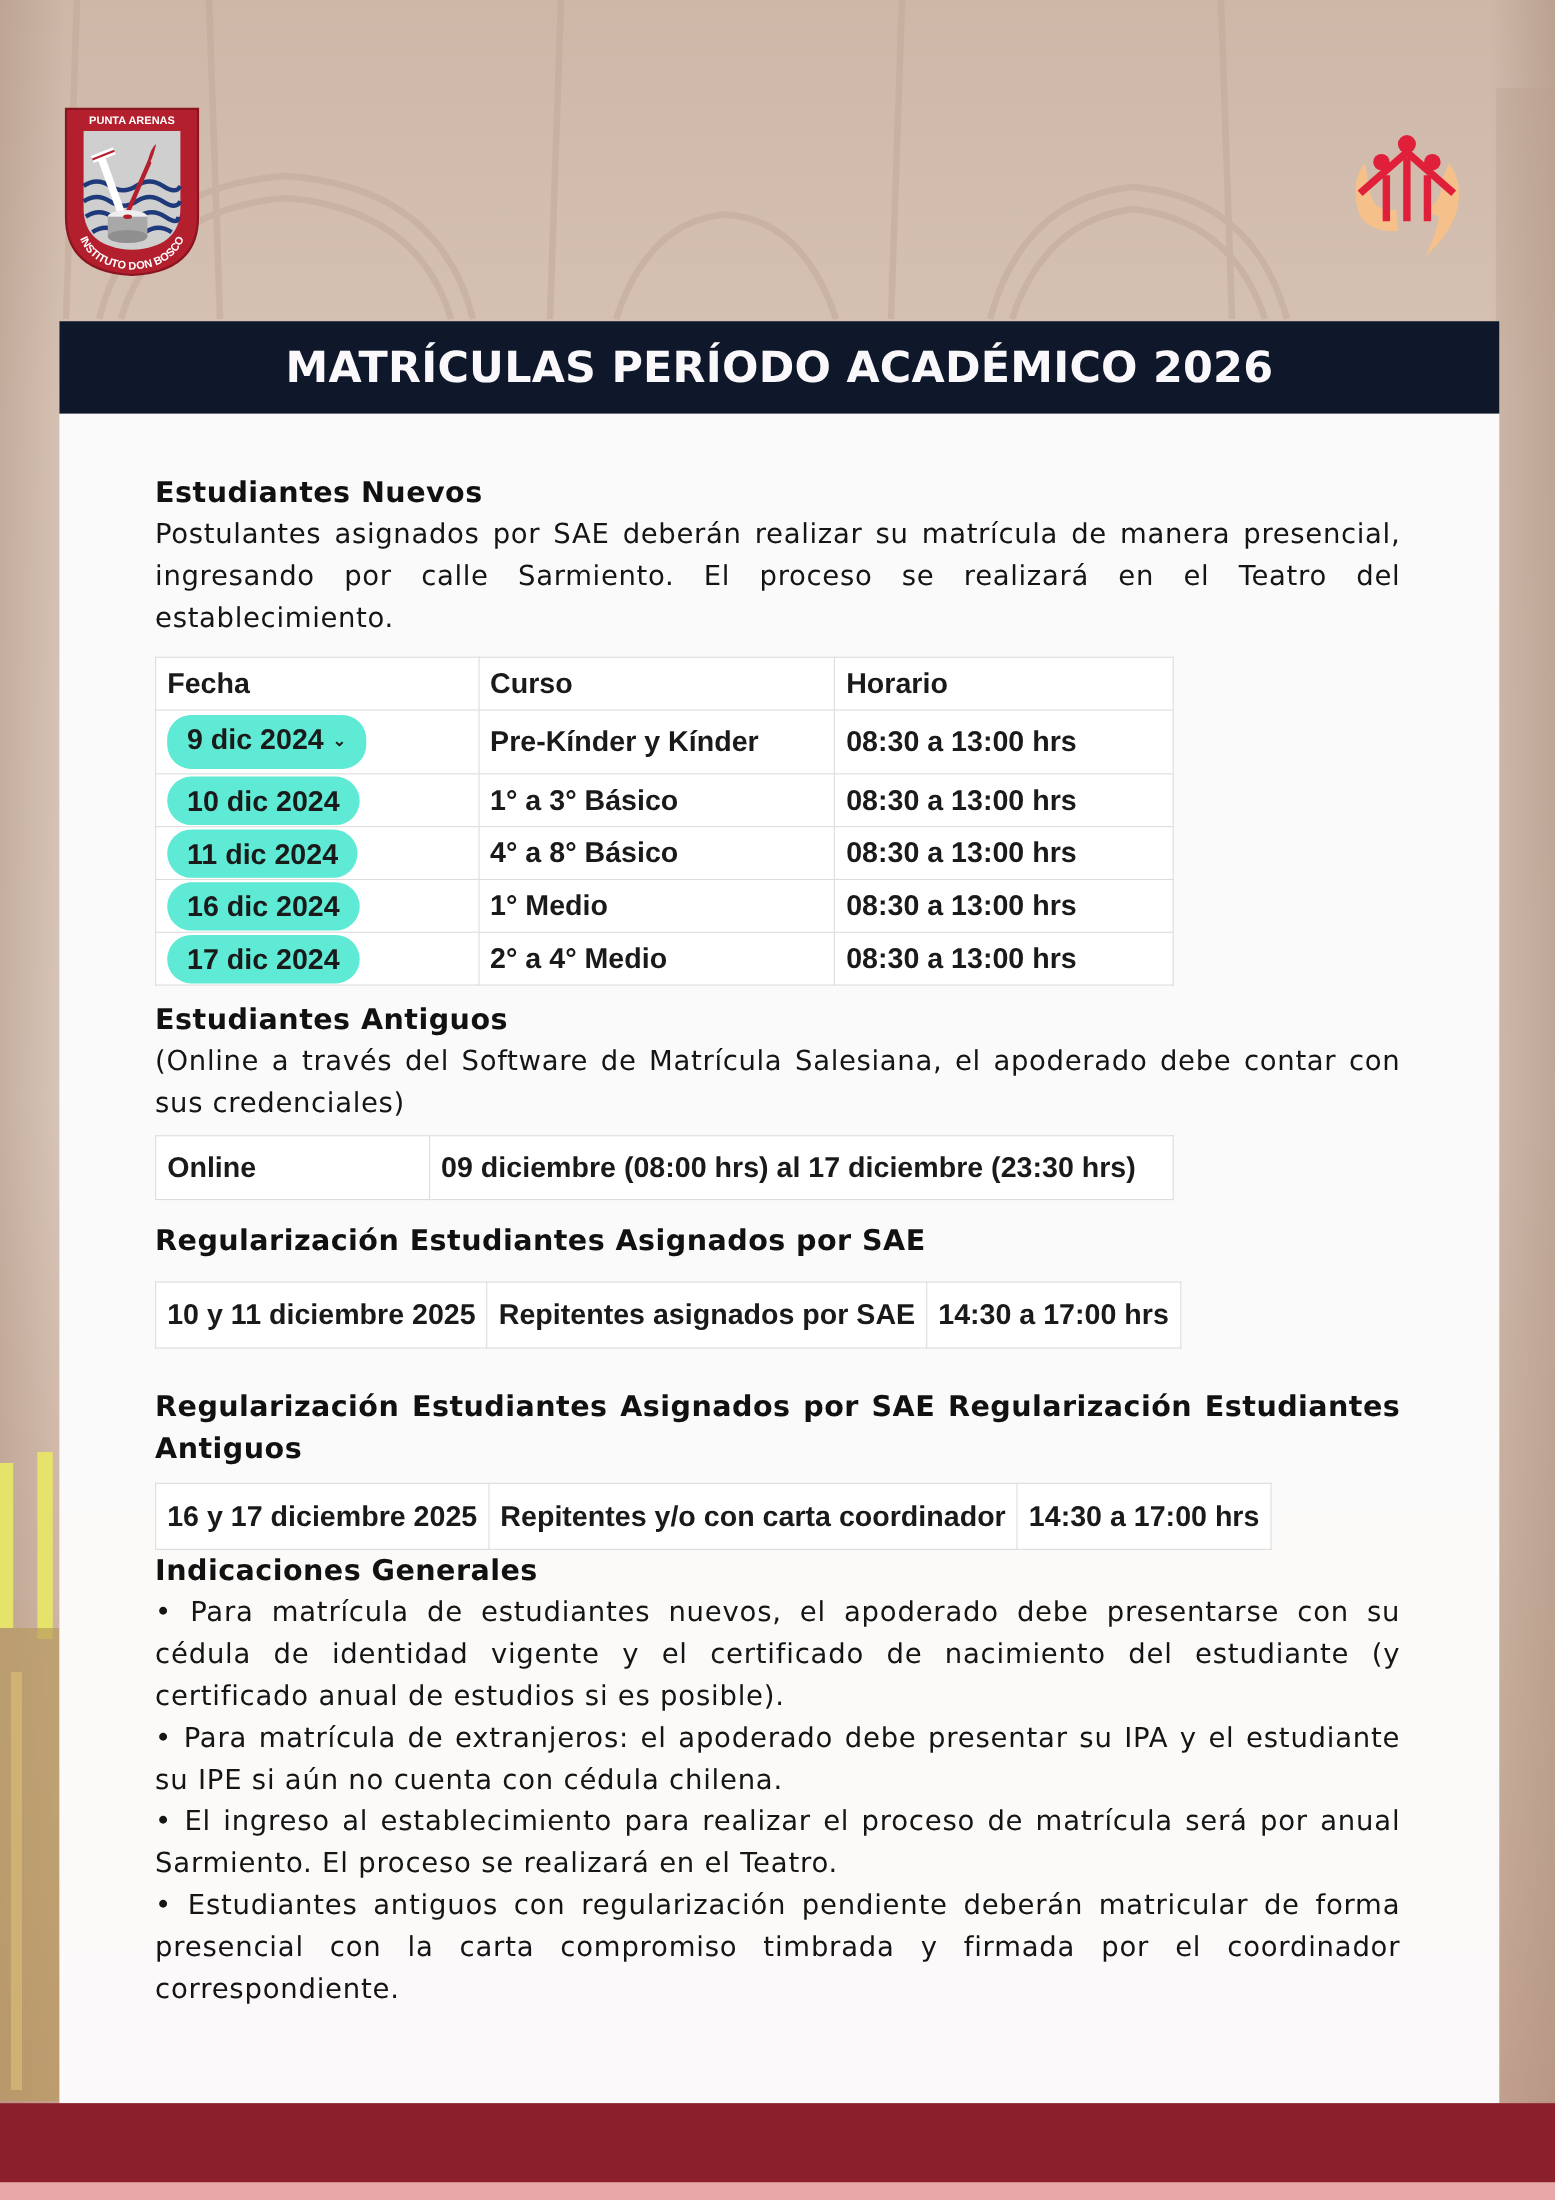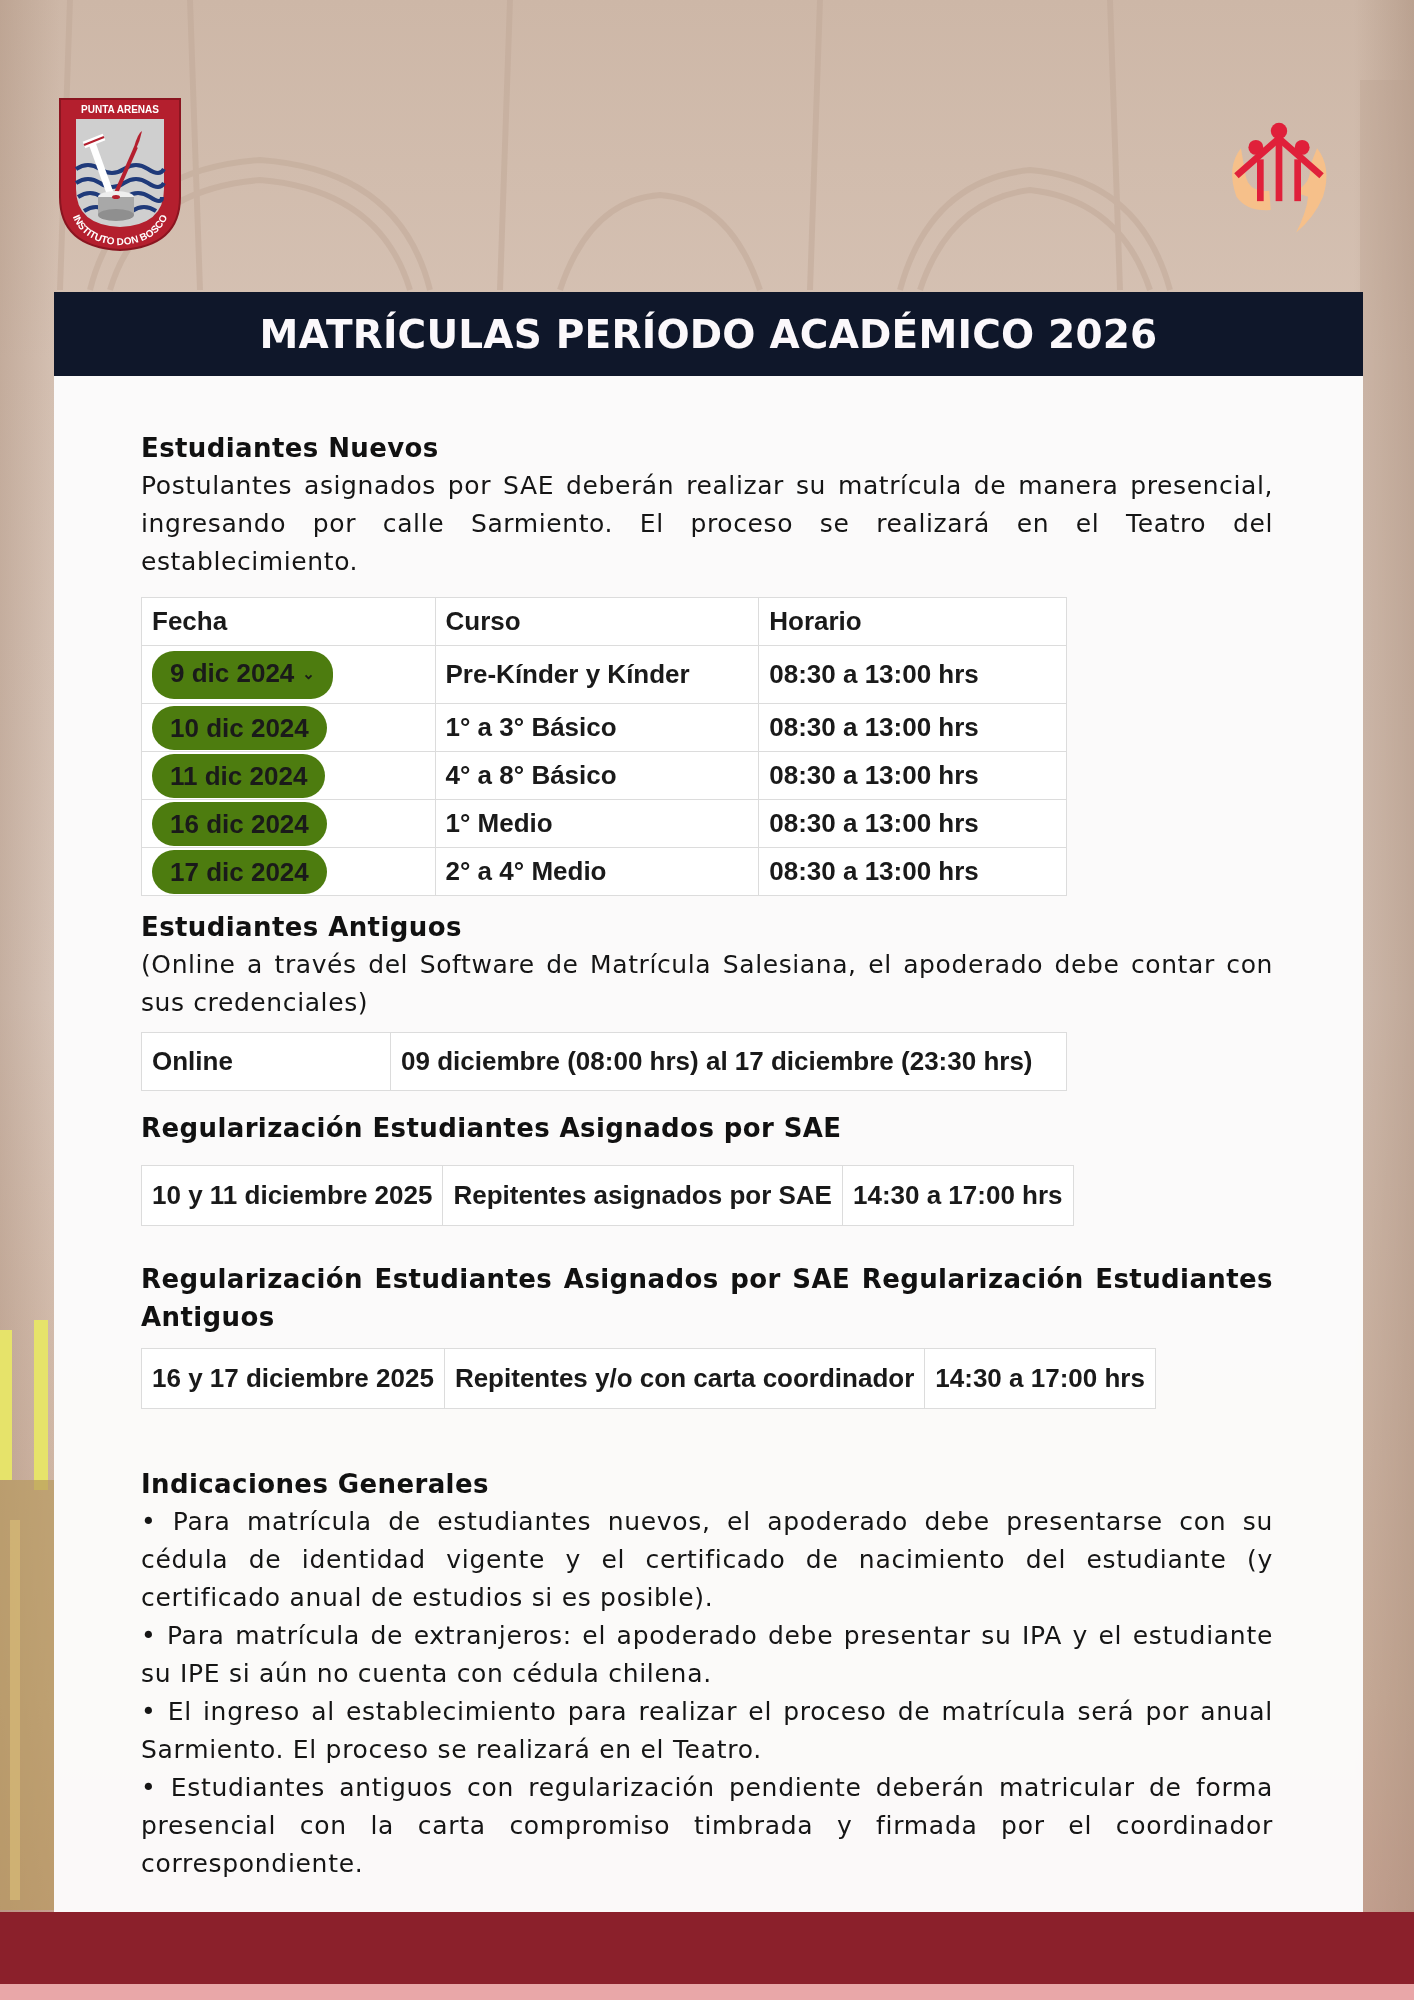--- a/index.html
+++ b/index.html
@@ -48,21 +48,21 @@
   td {
     border: 1.5px solid #dcdcdc;
     font-family: "Liberation Sans", sans-serif;
     font-size: 26px; color: #1a1a1a; padding: 0 10px; vertical-align: middle;
     white-space: nowrap;
   }
   .t-main td { height: 48px; }
   .t-main tr.first td { height: 58px; }
   .t-main tr.head td { height: 48px; }
   .chip {
-    display: inline-block; background: #4d7c0f; border-radius: 22px;
+    display: inline-block; background: #5eead4; border-radius: 22px;
     padding: 4px 18px; line-height: 36px; font-size: 26px;
   }
   .chip .chev { font-size: 15px; margin-left: 8px; position: relative; top: -3px; }
 
   .t-small td { height: 58px; }
   .t-reg td { height: 60px; }
 
   .indicaciones .p-body { letter-spacing: 0.7px; }
 
   .footer-band {
@@ -238,21 +238,21 @@
       <tbody>
           <tr>
         <td>16 y 17 diciembre 2025</td>
         <td>Repitentes y/o con carta coordinador</td>
         <td>14:30 a 17:00 hrs</td>
       </tr>
     </tbody>
       </table>
   </section>
 
-  <section class="indicaciones" style="margin-top:56px;">
+  <section class="indicaciones" style="">
     <div class="h-section">Indicaciones Generales</div>
     <p class="p-body">• Para matrícula de estudiantes nuevos, el apoderado debe presentarse con su cédula de identidad vigente y el certificado de nacimiento del estudiante (y certificado anual de estudios si es posible).</p>
     <p class="p-body">• Para matrícula de extranjeros: el apoderado debe presentar su IPA y el estudiante su IPE si aún no cuenta con cédula chilena.</p>
     <p class="p-body">• El ingreso al establecimiento para realizar el proceso de matrícula será por anual Sarmiento. El proceso se realizará en el Teatro.</p>
     <p class="p-body">• Estudiantes antiguos con regularización pendiente deberán matricular de forma presencial con la carta compromiso timbrada y firmada por el coordinador correspondiente.</p>
   </section>
 </div>
 
 <div class="footer-band"></div>
 <div class="footer-strip"></div>

